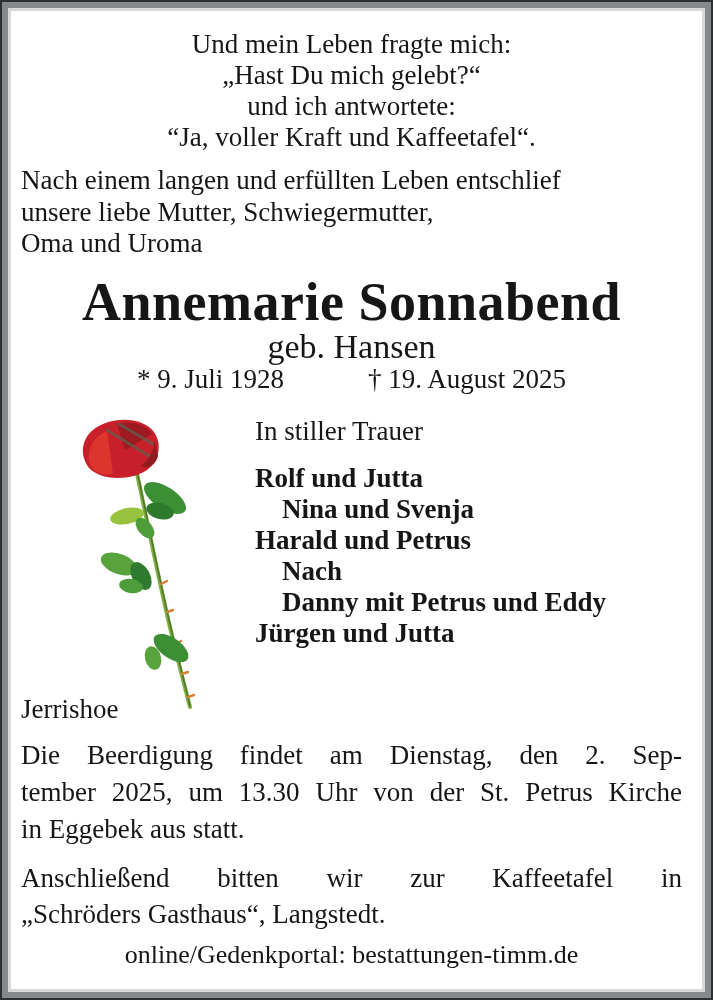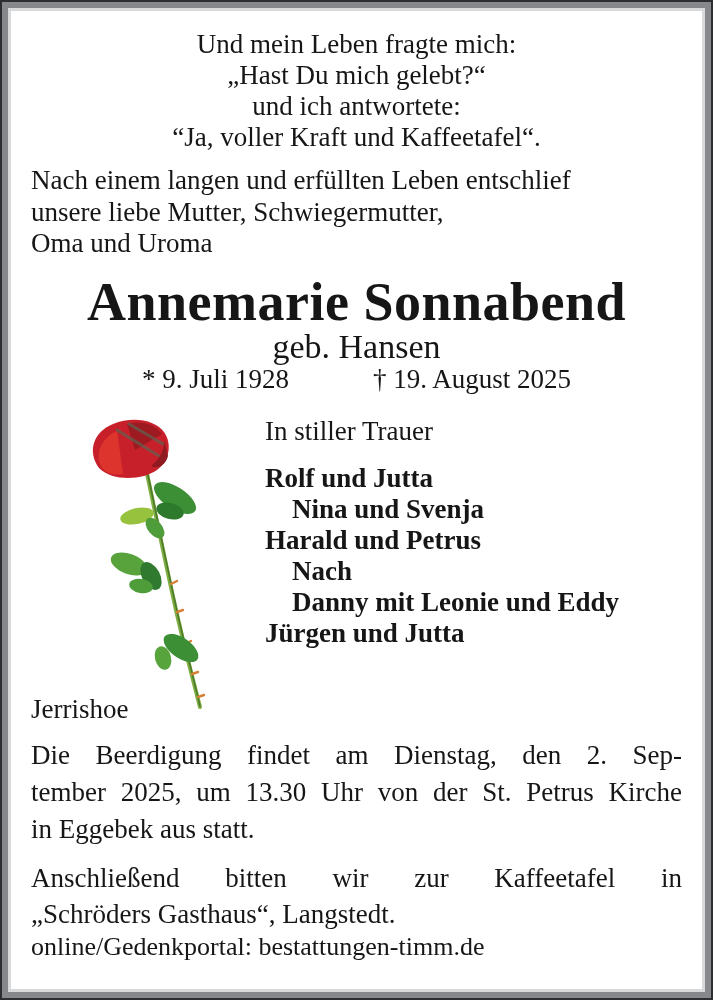--- a/index.html
+++ b/index.html
@@ -4,21 +4,21 @@
 <style>
   html,body{margin:0;padding:0;background:#fff;}
   .sheet{
     width:713px;height:1000px;box-sizing:border-box;
     border:2px solid #2c2e30;
     font-family:"Liberation Serif","DejaVu Serif",serif;
     color:#161616;
   }
   .frame-mid{width:100%;height:100%;box-sizing:border-box;border:6px solid #86888b;}
   .frame-inner{width:100%;height:100%;box-sizing:border-box;border:3px solid #d7d9db;background:#ffffff;overflow:hidden;}
-  .content{box-sizing:border-box;height:100%;padding:18px 20px 0 20px;}
+  .content{box-sizing:border-box;height:100%;padding:18px 20px 0 10px;}
 
   .poem{ text-align:center;font-size:27px;line-height:31px;}
   .intro{font-size:27px;line-height:31.5px;margin-top:12px;}
   .deceased-name{
     text-align:center;font-weight:700;font-size:54px;line-height:1.05;
     margin-top:14px;letter-spacing:.5px;
   }
   .maiden{text-align:center;font-size:34px;line-height:30px;margin-top:2px;}
   .dates{display:flex;justify-content:center;gap:84px;font-size:27px;line-height:34px;}
 
@@ -26,21 +26,21 @@
   .rose{position:absolute;left:40px;top:0;width:142px;height:298px;}
   .mourning-text{padding-left:234px;}
   .mourning-heading{font-size:27px;line-height:31px;}
   .mourner-list{font-weight:700;font-size:27px;line-height:31px;margin-top:16px;}
   .mourner-list .indent{padding-left:27px;}
 
   .place{font-size:27px;line-height:31px;margin-top:28px;}
   .para{font-size:27px;line-height:37px;margin-top:12px;}
   .para .jl{text-align:justify;text-align-last:justify;}
   .reception{line-height:36px;}
-  .footer-line{font-size:26px;line-height:30px;}
+  .footer-line{text-align:center;font-size:26px;line-height:30px;margin-top:8px;}
 </style>
 </head>
 <body>
 
 <div class="sheet">
  <div class="frame-mid">
   <div class="frame-inner">
    <div class="content">
 
     <div class="poem">
@@ -88,21 +88,21 @@
         <ellipse cx="110" cy="232" rx="20" ry="10" fill="#3c8f35" transform="rotate(35 110 232)"></ellipse>
         <ellipse cx="92" cy="242" rx="12" ry="8" fill="#57a33c" transform="rotate(75 92 242)"></ellipse>
       </svg>
       <div class="mourning-text">
         <div class="mourning-heading">In stiller Trauer</div>
         <div class="mourner-list">
           <div>Rolf und Jutta</div>
           <div class="indent">Nina und Svenja</div>
           <div>Harald und Petrus</div>
           <div class="indent">Nach</div>
-          <div class="indent">Danny mit Leonie und Eddy</div>
+          <div class="indent">Danny mit Petrus und Eddy</div>
           <div>Jürgen und Jutta</div>
         </div>
       </div>
     </div>
 
     <div class="place">Jerrishoe</div>
 
     <div class="para">
       <div class="jl">Die Beerdigung findet am Dienstag, den 2. Sep-</div>
       <div class="jl">tember 2025, um 13.30 Uhr von der St. Petrus Kirche</div>

